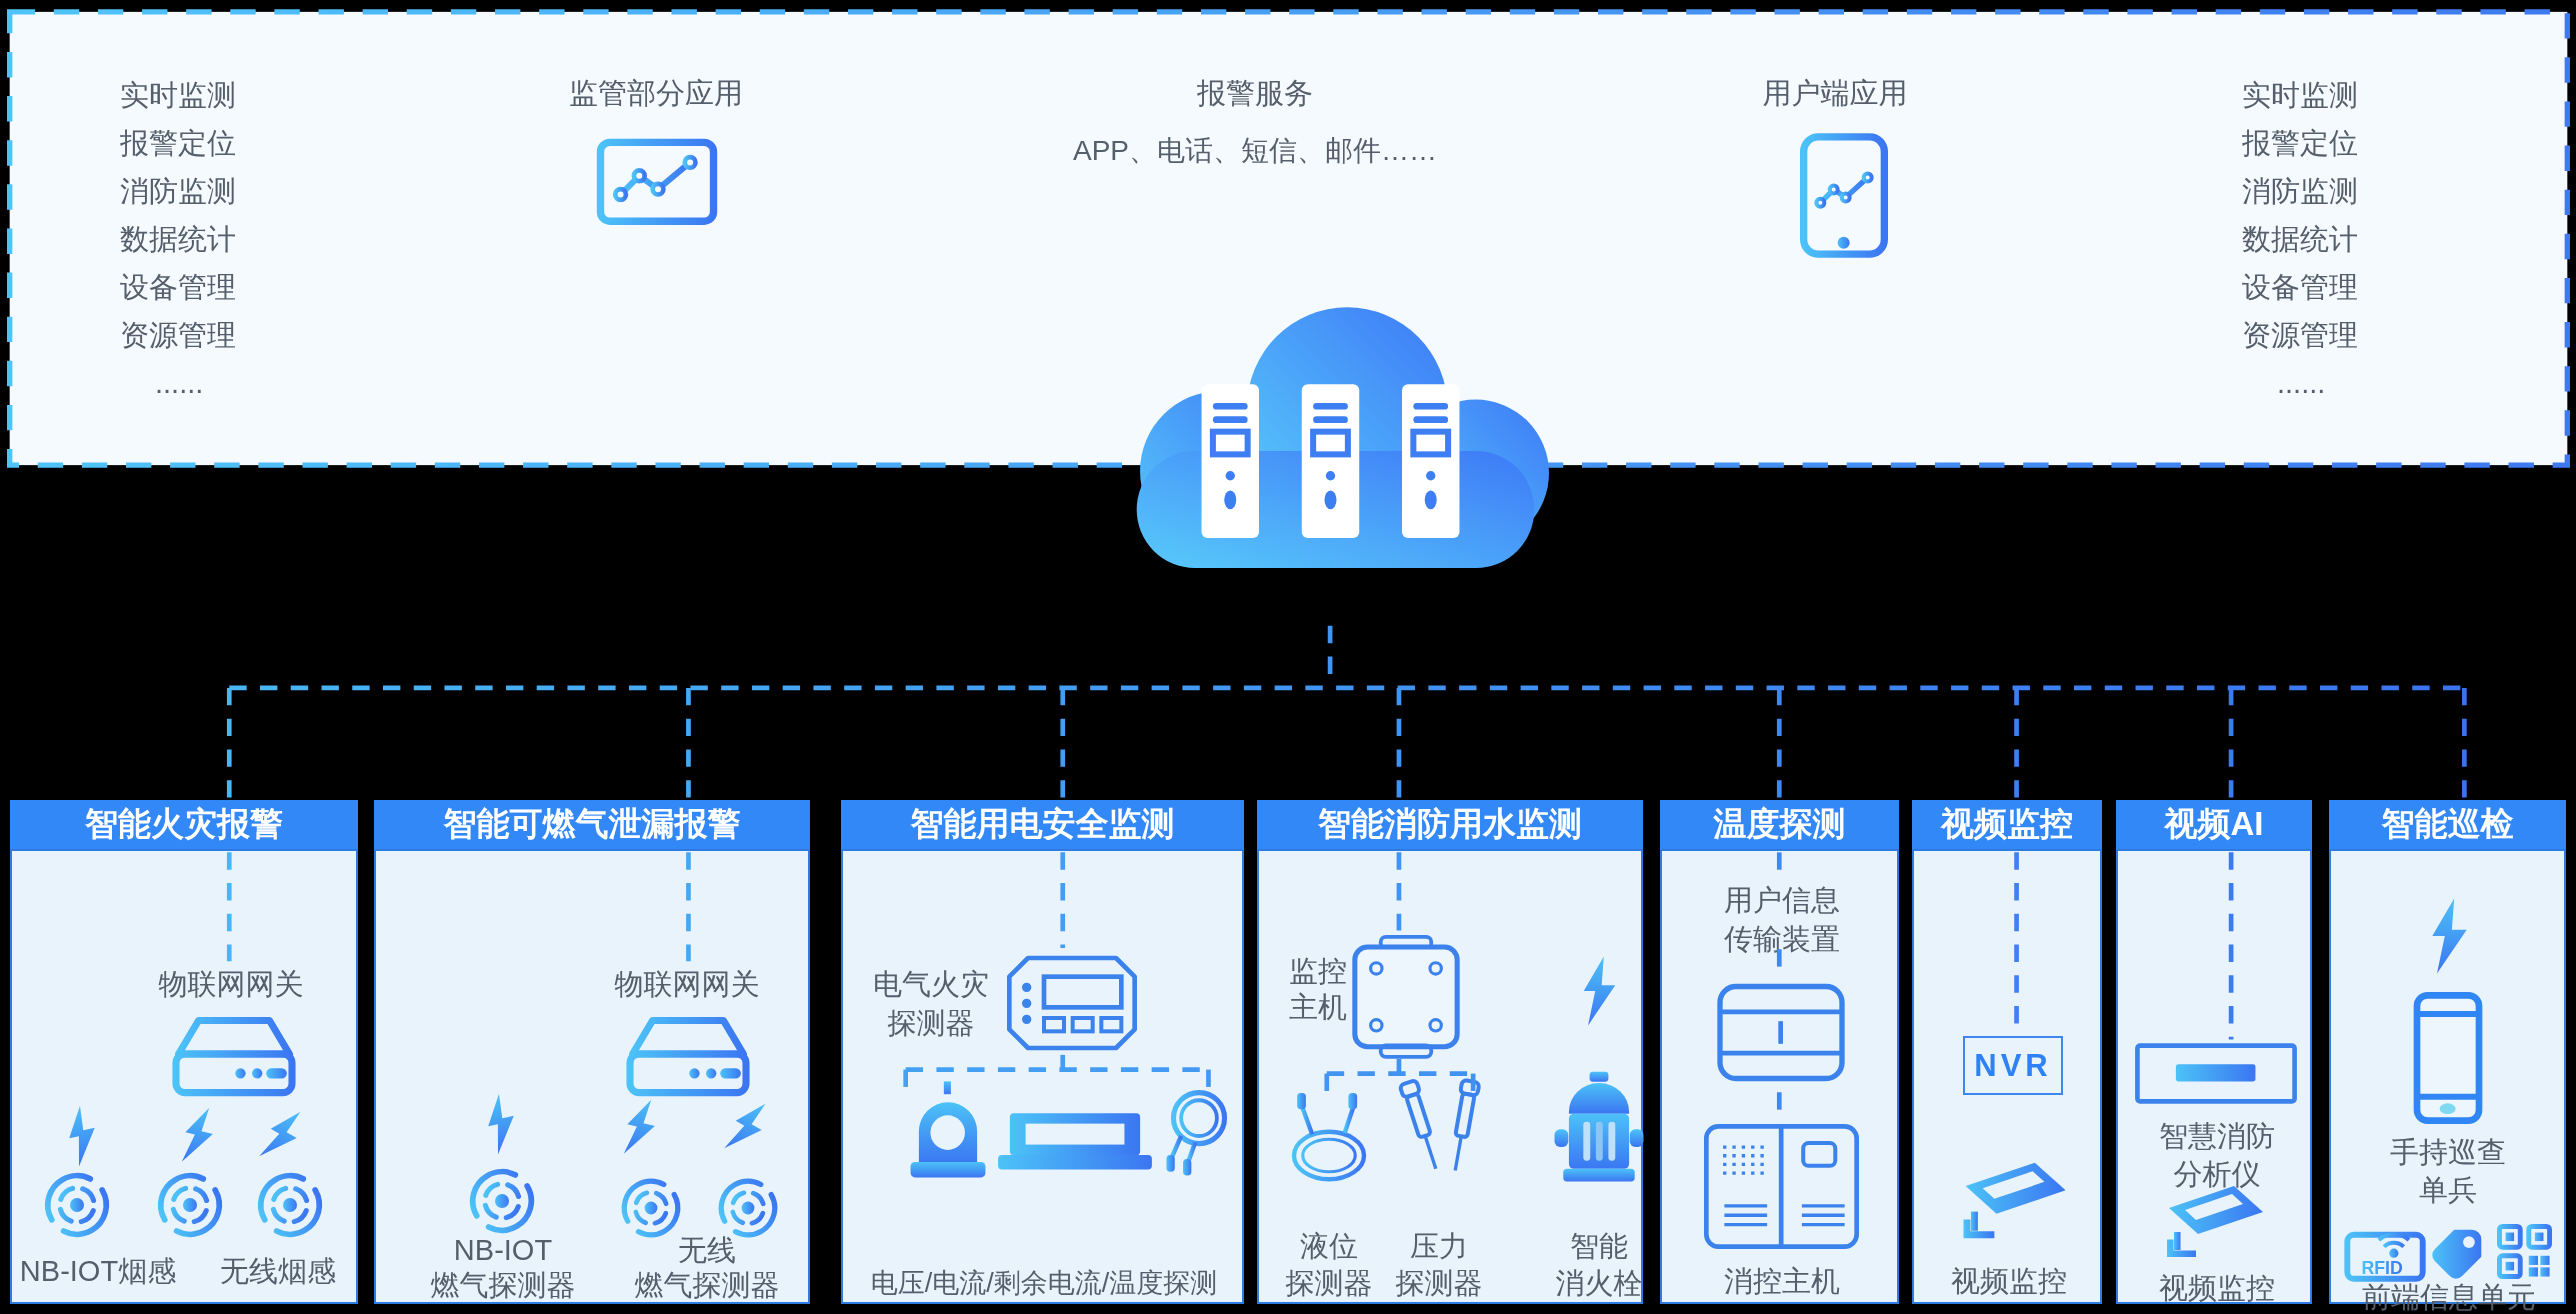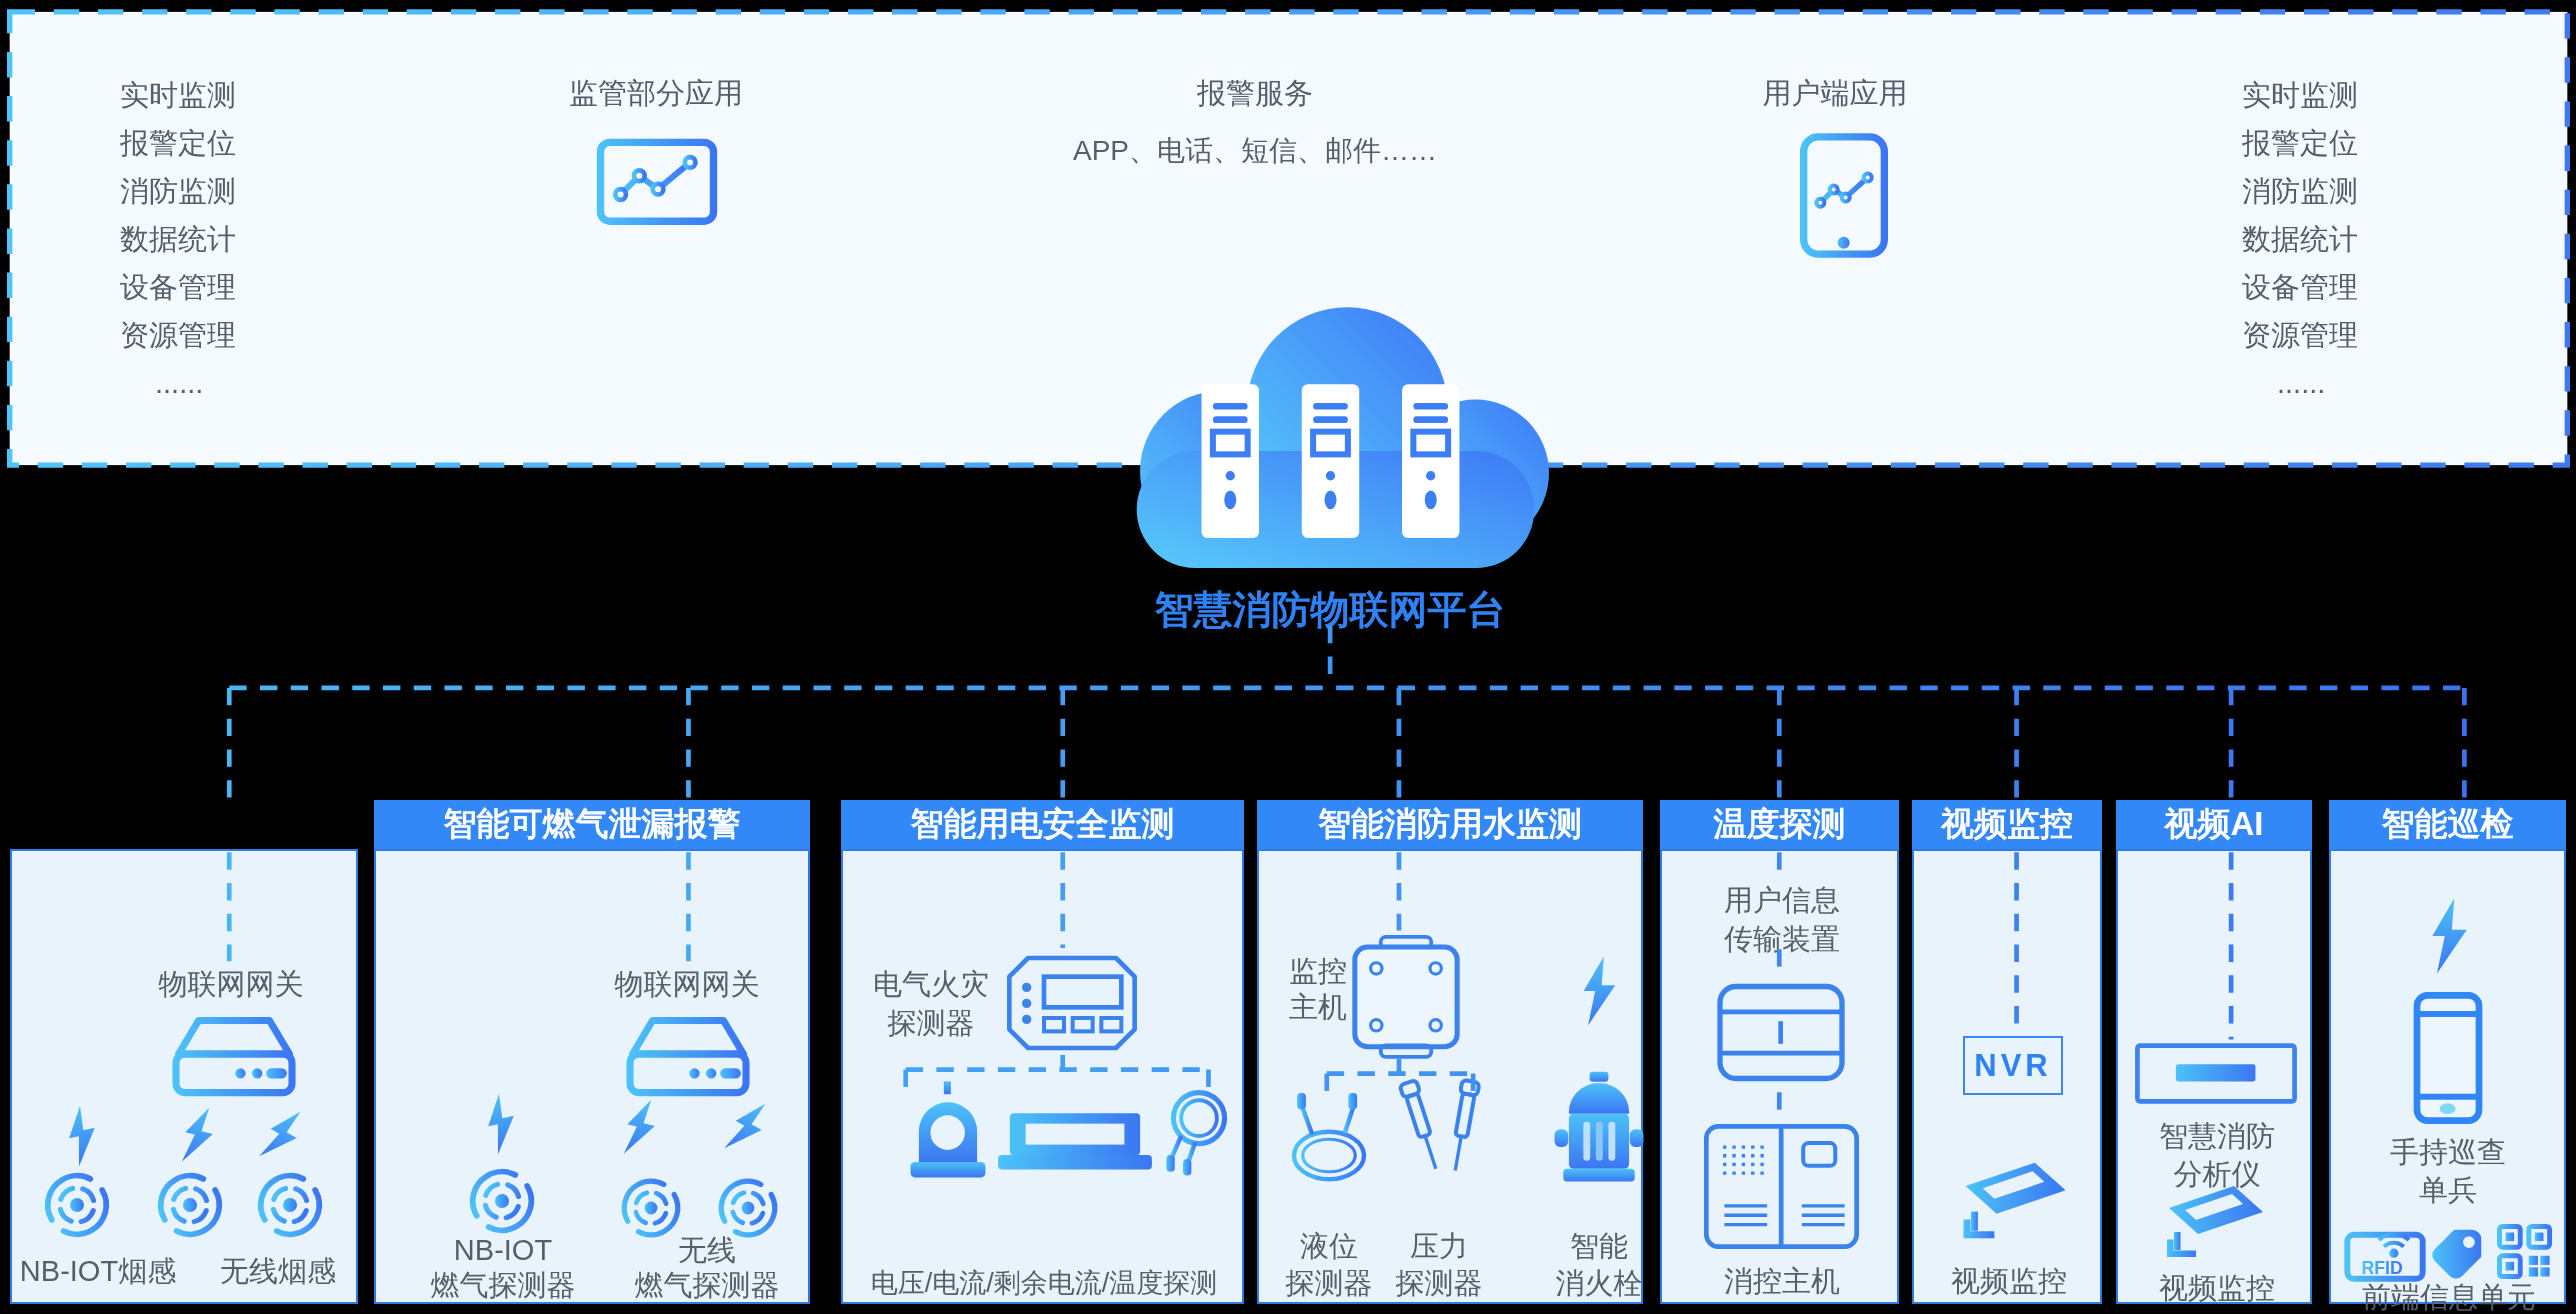--- a/index.html
+++ b/index.html
@@ -136,23 +136,25 @@
       <g>
         <rect x="507" y="135" width="86" height="230" rx="9" fill="#fff"></rect>
         <rect x="524" y="163" width="52" height="10" rx="5" fill="#3D7EF2"></rect>
         <rect x="524" y="183" width="52" height="10" rx="5" fill="#3D7EF2"></rect>
         <rect x="524" y="206" width="52" height="34" fill="none" stroke="#3D7EF2" stroke-width="9"></rect>
         <circle cx="550" cy="272" r="7" fill="#3D7EF2"></circle>
         <ellipse cx="550" cy="308" rx="9" ry="14" fill="#3D7EF2"></ellipse>
       </g>
     </g>
   </svg>
-  <div class="platform-title">智慧消防物联网平台</div>
 
   <div class="box" style="left:10px;width:348px">
+    <div class="box-header">
+      <span>智能火灾报警</span>
+      </div>
     <div class="box-body">
       <div class="lbl" style="left:219px;top:115px">物联网网关</div>
       <svg class="ico" style="left:157px;top:163px" width="130" height="87" viewBox="0 0 200 135">
         <path d="M45 10 H155 L186 62 H14 Z" fill="none" stroke="url(#gi)" stroke-width="11" stroke-linejoin="round"></path>
         <rect x="10" y="62" width="180" height="60" rx="14" fill="none" stroke="url(#gi)" stroke-width="11"></rect>
         <circle cx="110" cy="92" r="8" fill="url(#gi)"></circle>
           <circle cx="136" cy="92" r="8" fill="url(#gi)"></circle>
         <rect x="150" y="84" width="32" height="16" rx="8" fill="url(#gi)"></rect>
       </svg>
       <svg class="ico" style="left:52px;top:253px;transform:rotate(-12deg)" width="37" height="63" viewBox="0 0 60 100">

